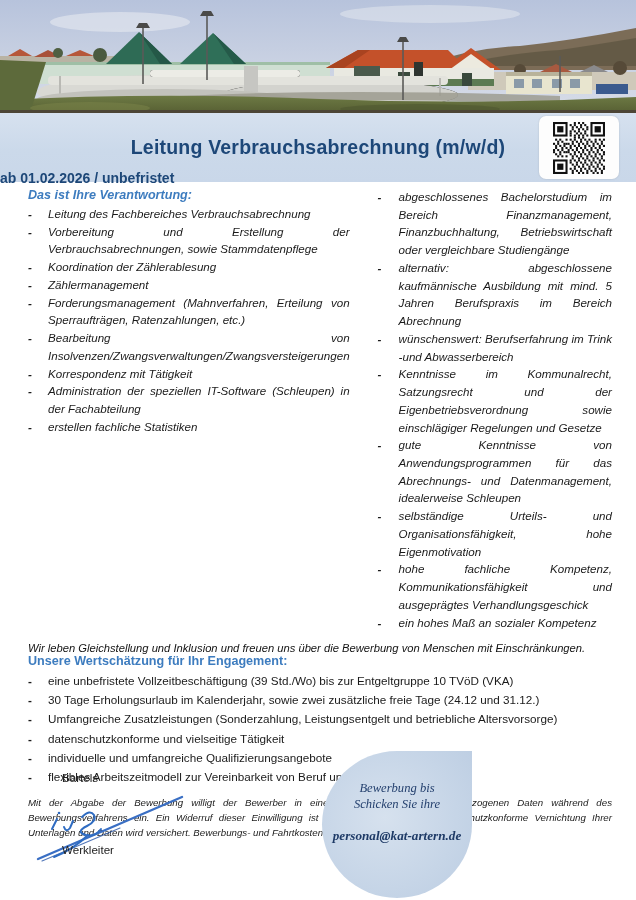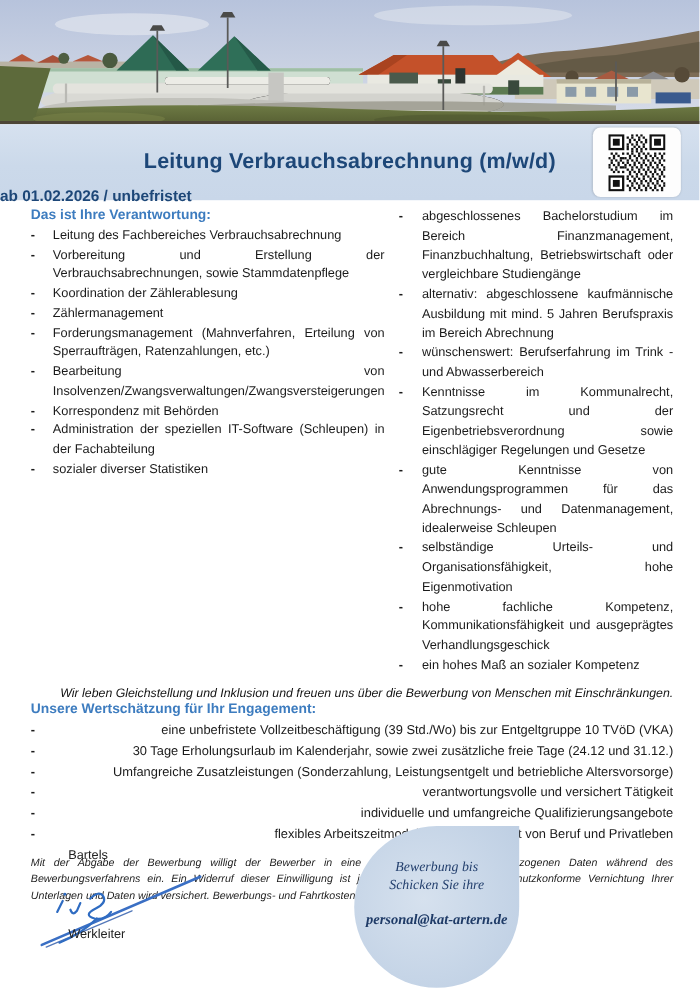--- a/index.html
+++ b/index.html
@@ -23,35 +23,35 @@
     text-align:left;margin-top:11px;font-size:14px;font-weight:bold;color:#1d4778;
   }
   .qr-card{
     position:absolute;right:17px;top:3px;width:80px;height:63px;
     background:#fdfdfd;border-radius:7px;display:flex;align-items:center;justify-content:center;
     box-shadow:0 0 2px rgba(0,0,0,.15);
   }
   .qr-card svg{width:52px;height:52px;}
   
   .content{position:absolute;left:28px;top:188px;width:584px;}
-  .cols{display:flex;gap:13px;}
+  .cols{display:flex;gap:28px;font-style:italic;}
   .col-left{flex:0 0 260px;}
   .col-right{flex:1;}
   h3.sec{color:#3d7cbf;font-size:12.6px;font-weight:bold;margin:0 0 3px 0;}
   ul.dashlist{list-style:none;margin:0;padding:0;}
   ul.dashlist li{display:flex;font-size:11.6px;line-height:1.53;margin:0;}
   ul.dashlist li .dash{flex:0 0 20px;font-weight:bold;}
   ul.dashlist li .txt{flex:1;text-align:justify;}
   .col-right ul.dashlist li .dash{flex-basis:21px;}
   .inclusion{
-    margin-top:11px;font-style:italic;font-size:11.2px;text-align:right;color:#111;
+    margin-top:11px;font-style:italic;font-size:11.2px;text-align:left;color:#111;
   }
   .benefits{}
   .benefits ul.dashlist li{line-height:1.63;font-size:11.7px;}
-  .benefits ul.dashlist li .txt{text-align:right;}
+  .benefits ul.dashlist li .txt{text-align:left;}
   .legal{
     margin-top:9px;font-style:italic;font-size:9.7px;line-height:1.55;
     text-align:justify;color:#1c1c1c;
   }
   
   .sig-name{position:absolute;left:62px;top:771px;font-size:11.6px;color:#222;}
   .sig-svg{position:absolute;left:30px;top:783px;width:160px;height:84px;}
   .sig-role{position:absolute;left:62px;top:843px;font-size:11.6px;color:#222;}
   
   .blob{
@@ -393,29 +393,29 @@
         <li>
             <span class="dash">-</span>
             <span class="txt">Forderungsmanagement (Mahnverfahren, Erteilung von Sperraufträgen, Ratenzahlungen, etc.)</span>
           </li>
         <li>
             <span class="dash">-</span>
             <span class="txt">Bearbeitung von Insolvenzen/Zwangsverwaltungen/Zwangsversteigerungen</span>
           </li>
         <li>
             <span class="dash">-</span>
-            <span class="txt">Korrespondenz mit Behörden</span>
+            <span class="txt">Korrespondenz mit Tätigkeit</span>
           </li>
         <li>
             <span class="dash">-</span>
             <span class="txt">Administration der speziellen IT-Software (Schleupen) in der Fachabteilung</span>
           </li>
         <li>
             <span class="dash">-</span>
-            <span class="txt">sozialer diverser Statistiken</span>
+            <span class="txt">erstellen fachliche Statistiken</span>
           </li>
       </ul>
     </div>
     <div class="col-right">
       <ul class="dashlist">
         <li>
             <span class="dash">-</span>
             <span class="txt">abgeschlossenes Bachelorstudium im Bereich Finanzmanagement, Finanzbuchhaltung, Betriebswirtschaft oder vergleichbare Studiengänge</span>
           </li>
         <li>
@@ -462,21 +462,21 @@
       <li>
           <span class="dash">-</span>
           <span class="txt">30 Tage Erholungsurlaub im Kalenderjahr, sowie zwei zusätzliche freie Tage (24.12 und 31.12.)</span>
         </li>
       <li>
           <span class="dash">-</span>
           <span class="txt">Umfangreiche Zusatzleistungen (Sonderzahlung, Leistungsentgelt und betriebliche Altersvorsorge)</span>
         </li>
       <li>
           <span class="dash">-</span>
-          <span class="txt">verantwortungsvolle und versichert Tätigkeit</span>
+          <span class="txt">datenschutzkonforme und vielseitige Tätigkeit</span>
         </li>
       <li>
           <span class="dash">-</span>
           <span class="txt">individuelle und umfangreiche Qualifizierungsangebote</span>
         </li>
       <li>
           <span class="dash">-</span>
           <span class="txt">flexibles Arbeitszeitmodell zur Vereinbarkeit von Beruf und Privatleben</span>
         </li>
     </ul>

